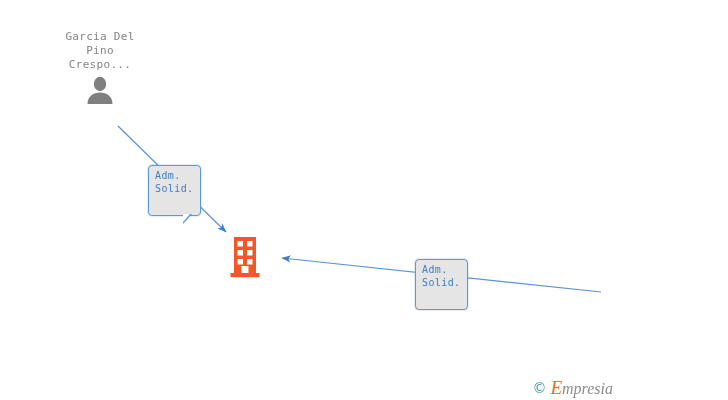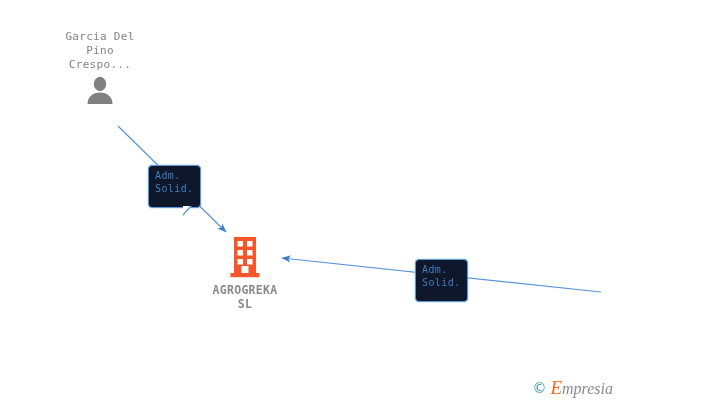--- a/index.html
+++ b/index.html
@@ -62,25 +62,25 @@
     line-height: 14px;
     font-weight: bold;
     color: #8a8a8a;
     letter-spacing: 0.3px;
     white-space: pre-line;
   }
 
   
   .rel-box {
     position: absolute;
-    background: #0f172a;
+    background: #e5e5e5;
     border: 1px solid #5b9bd5;
     border-radius: 4px;
     box-shadow: 0 0 0 1px rgba(91,155,213,0.18);
-    padding: 3px 6px 12px 6px;
+    padding: 3px 6px 20px 6px;
     z-index: 5;
   }
   .rel-box .rel-text {
     font-family: "DejaVu Sans Mono", "Liberation Mono", monospace;
     font-size: 10px;
     line-height: 13px;
     color: #3d7ebf;
     letter-spacing: 0.4px;
     white-space: pre-line;
     text-align: left;
@@ -163,22 +163,20 @@
       <rect x="4" y="1" width="22" height="36" fill="#f4562a"></rect>
       <rect x="0.5" y="37" width="29" height="4.2" fill="#f4562a"></rect>
       <rect x="7.5" y="5" width="5.5" height="5.5" fill="#ffffff"></rect>
       <rect x="17" y="5" width="5.5" height="5.5" fill="#ffffff"></rect>
       <rect x="7.5" y="14" width="5.5" height="5.5" fill="#ffffff"></rect>
       <rect x="17" y="14" width="5.5" height="5.5" fill="#ffffff"></rect>
       <rect x="7.5" y="23" width="5.5" height="5.5" fill="#ffffff"></rect>
       <rect x="17" y="23" width="5.5" height="5.5" fill="#ffffff"></rect>
       <rect x="11.5" y="30" width="7" height="7" fill="#ffffff"></rect>
     </svg>
-    <div class="company-label">AGROGREKA
-SL</div>
   </div>
 
 
   <div class="rel-box" style="left:148px; top:165px;">
     <div class="rel-text">Adm.
 Solid.</div>
     <span class="tail"></span>
     <span class="tail-inner"></span>
   </div>
 

